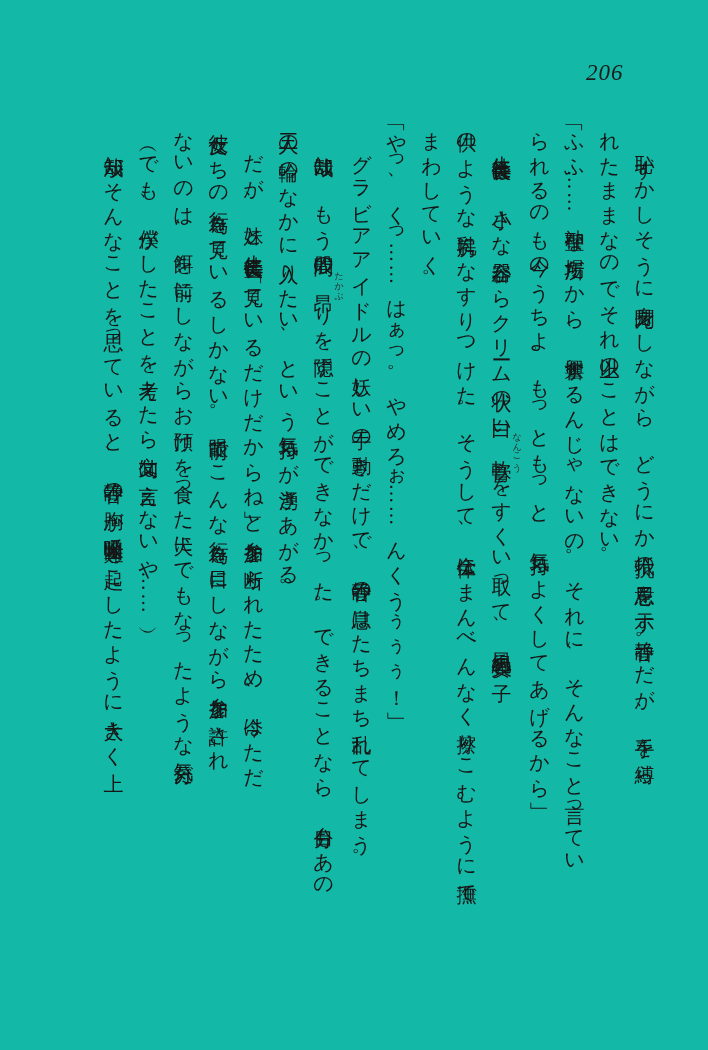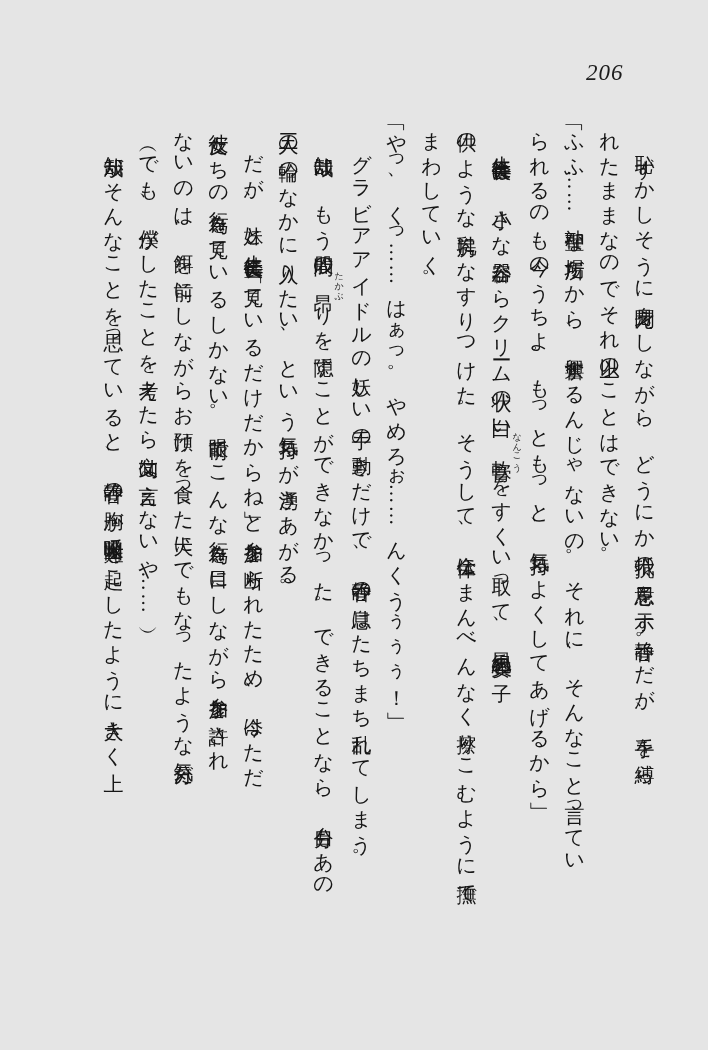--- a/index.html
+++ b/index.html
@@ -4,21 +4,21 @@
 <style>
   html, body { margin: 0; padding: 0; }
   body {
     width: 708px; height: 1050px;
     background: #ffffff;
     font-family: "Liberation Serif", "DejaVu Serif", serif;
   }
   .page {
     position: relative;
     width: 708px; height: 1050px;
-    background: #e5e5e5;
+    background: #14b8a6;
     overflow: hidden;
   }
   .page-number {
     position: absolute;
     left: 586px; top: 60px;
     font-size: 23px;
     font-style: italic;
     color: #1c1c1c;
     letter-spacing: 1px;
   }

